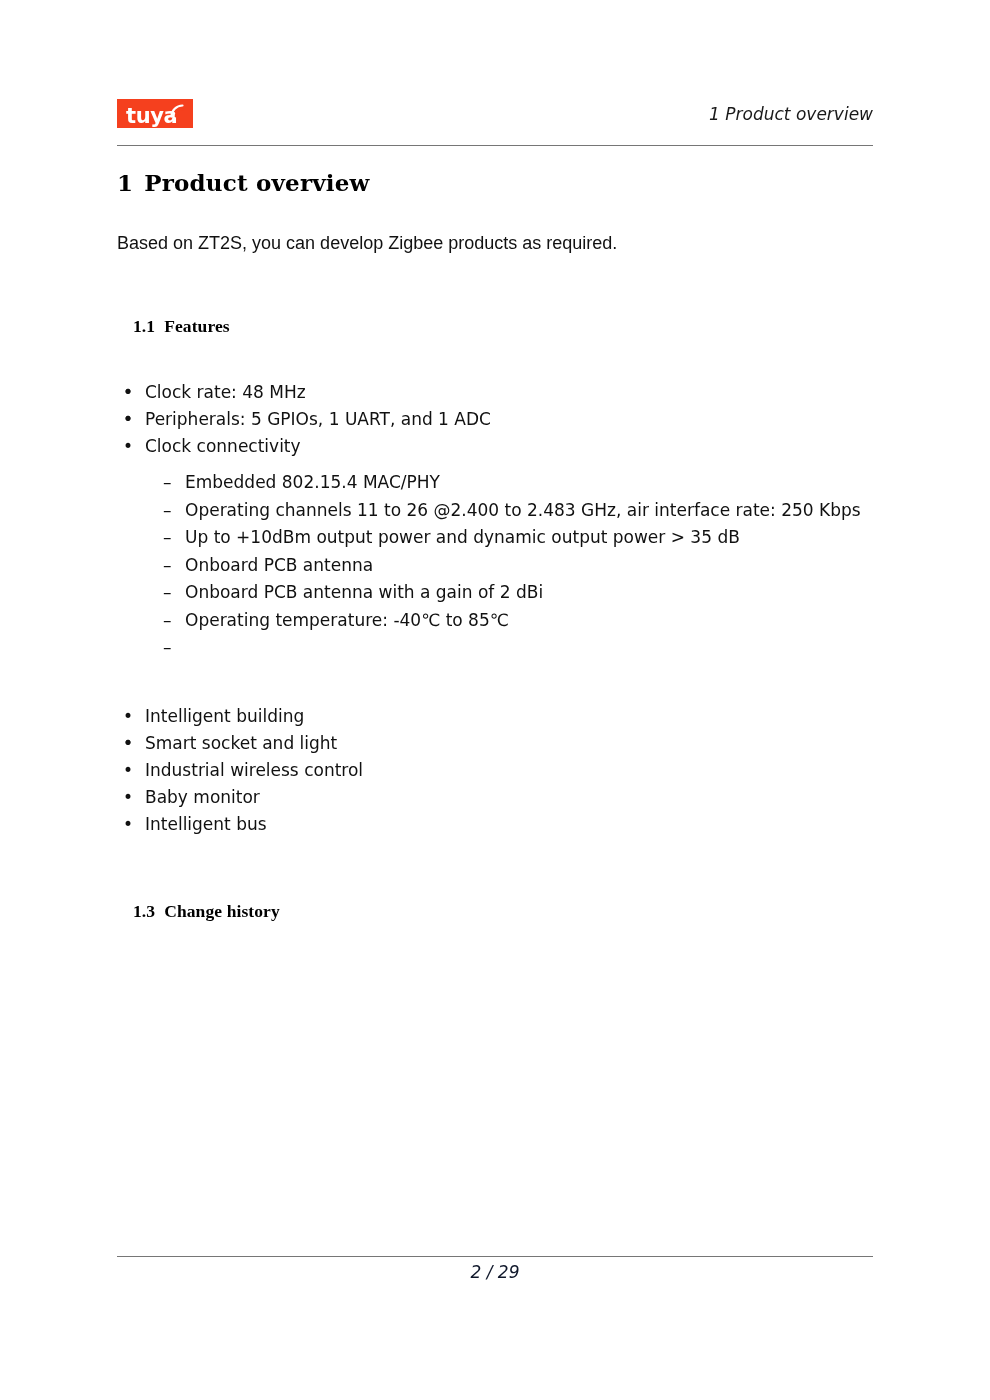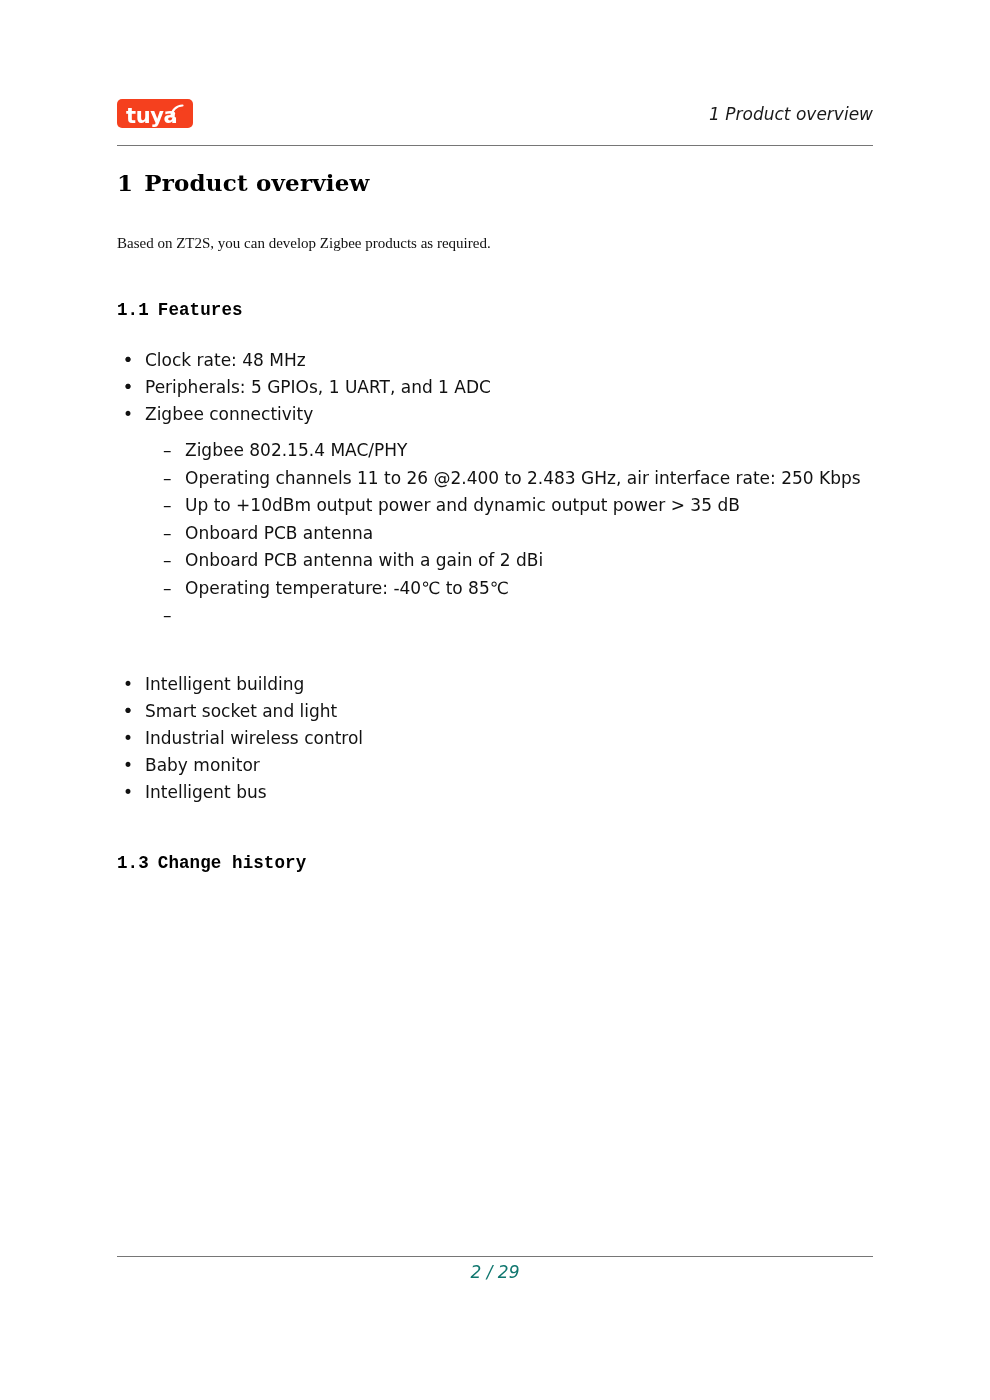--- a/index.html
+++ b/index.html
@@ -32,21 +32,21 @@
     width: 756px;
     height: 50px;
   }
   .logo {
     position: absolute;
     left: 0;
     top: 3px;
     width: 76px;
     height: 29px;
     background: #f5401e;
-    border-radius: 5px;
+    border-radius: 0;
     overflow: hidden;
   }
   .logo-text {
     position: absolute;
     left: 9px;
     top: 4px;
     font-family: "DejaVu Sans", sans-serif;
     font-size: 21px;
     font-weight: 700;
     letter-spacing: -0.4px;
@@ -94,30 +94,30 @@
     font-size: 23px;
     font-weight: 700;
     letter-spacing: 0.2px;
     color: #000;
     line-height: 30px;
   }
   h1.doc-h1 .num { margin-right: 11px; }
 
   p.body-text {
     margin: 0;
-    font-family: Liberation Serif, serif;
-    font-size: 15px;
+    font-family: Liberation Sans, sans-serif;
+    font-size: 18px;
     line-height: 26px;
     color: #111;
   }
 
   h2.doc-h2 {
-    margin: 0;
-    padding: 0;
-    font-family: Liberation Mono, monospace;
+    margin: 16px;
+    padding: 0;
+    font-family: Liberation Serif, serif;
     font-size: 17.5px;
     font-weight: 700;
     color: #000;
     line-height: 24px;
     letter-spacing: 0.1px;
   }
   h2.doc-h2 .num { margin-right: 9px; }
 
   ul.lvl1 {
     list-style: none;
@@ -182,21 +182,21 @@
   }
   .footer-text {
     position: absolute;
     left: 117px;
     top: 1262px;
     width: 756px;
     text-align: center;
     font-family: "DejaVu Sans", sans-serif;
     font-style: italic;
     font-size: 17px;
-    color: #0f766e;
+    color: #0f172a;
   }
 </style>
 </head>
 <body>
 
 <div class="page">
 
   <div class="page-header">
     <div class="logo">
       <span class="logo-text">tuya</span>
@@ -225,28 +225,28 @@
       <span class="num">1.1</span><span>Features</span>
     </h2>
 
     <div class="gap-h2-list"></div>
 
     <ul class="lvl1">
       <li><span class="mk">•</span></li>
       <li><span class="mk">•</span><span>Clock rate: 48 MHz</span></li>
       <li><span class="mk">•</span></li>
       <li><span class="mk">•</span><span>Peripherals: 5 GPIOs, 1 UART, and 1 ADC</span></li>
-      <li><span class="mk">•</span><span>Zigbee connectivity</span></li>
+      <li><span class="mk">•</span><span>Clock connectivity</span></li>
     </ul>
 
     <div class="gap-list-sub"></div>
 
     <div class="sub-wrap">
       <ul class="lvl2">
-        <li><span class="mk">–</span><span>Zigbee 802.15.4 MAC/PHY</span></li>
+        <li><span class="mk">–</span><span>Embedded 802.15.4 MAC/PHY</span></li>
         <li><span class="mk">–</span><span>Operating channels 11 to 26 @2.400 to 2.483 GHz, air interface rate: 250 Kbps</span></li>
         <li><span class="mk">–</span><span>Up to +10dBm output power and dynamic output power &gt; 35 dB</span></li>
         <li><span class="mk">–</span><span>Onboard PCB antenna</span></li>
         <li><span class="mk">–</span><span>Onboard PCB antenna with a gain of 2 dBi</span></li>
         <li><span class="mk">–</span><span>Operating temperature: -40℃ to 85℃</span></li>
         <li><span class="mk">–</span></li>
       </ul>
     </div>
 
     <div class="gap-sub-h2"></div>

